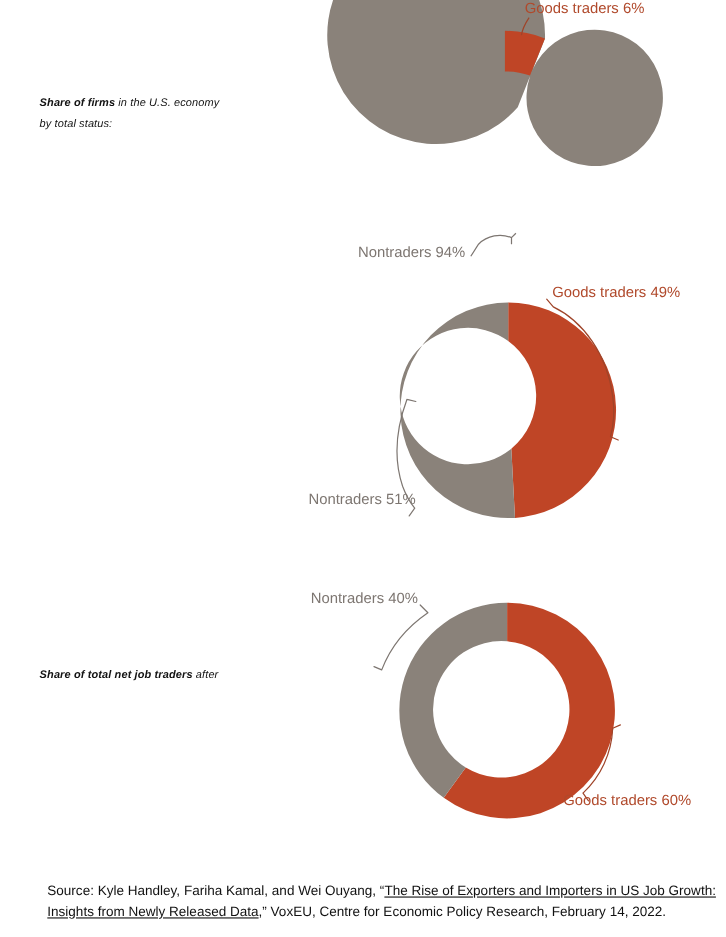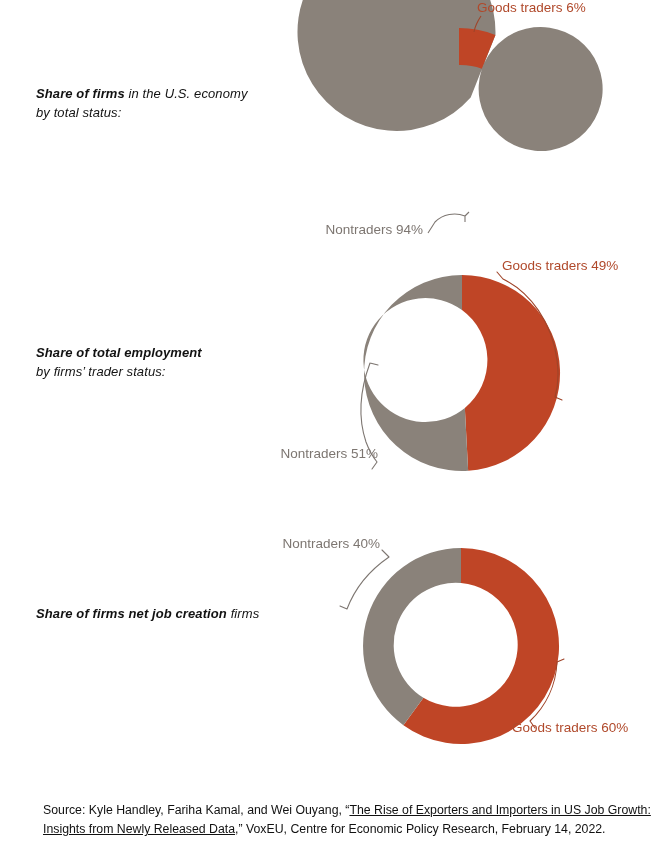--- a/index.html
+++ b/index.html
@@ -21,21 +21,21 @@
     left: 0;
     top: 0;
     width: 660px;
     height: 852px;
   }
 
   
   .caption {
     position: absolute;
     font-style: italic;
-    font-size: 13px;
+    font-size: 10px;
     line-height: 19px;
     color: #121212;
     width: 300px;
     letter-spacing: 0.1px;
   }
   .caption .lead {
     font-weight: bold;
     font-style: italic;
   }
   #caption-1 { left: 36px; top: 84px; }
@@ -97,40 +97,36 @@
 
     <path fill="#bf4526" d="M 214 38 A 99 99 0 0 1 250.44 44.94 L 236.82 78.71 A 62 62 0 0 0 214 75 Z"></path>
 
     <path class="leader leader-orange" d="M 236 26 C 232 32, 230 36, 229 42"></path>
     <text class="slice-label label-orange" x="232" y="22" text-anchor="start">Goods traders 6%</text>
 
     <path class="leader leader-gray" d="M 183 243 L 190 232 C 198 224, 210 222, 220 226 L 220 232 M 220 226 L 224 222"></path>
     <text class="slice-label label-gray" x="178" y="244" text-anchor="end">Nontraders 94%</text>
   </svg>
 
-  <div class="caption" id="caption-2">
-    <span class="lead">Share of total employment</span><span></span><br>
-    <span>by firms’ trader status:</span>
-  </div>
 
   <svg class="donut-block" id="donut-block-2" viewBox="0 0 430 250">
 
     <path fill="#bf4526" d="M 232 25 A 98 98 0 0 1 238.15 220.81 L 234.85 157.9 A 62 62 0 0 0 232 60 Z"></path>
 
     <path fill="#8a827a" d="M 238.15 220.81 A 98 98 0 1 1 232 25 L 232 60 A 62 62 0 1 0 234.85 157.9 Z"></path>
 
     <path class="leader leader-orange" d="M 267 22 L 273 29 M 273 29 C 300 42, 322 72, 327 110 C 329 124, 328 136, 325 147 M 325 147 L 332 150" stroke-linecap="round"></path>
     <text class="slice-label label-orange" x="272" y="20" text-anchor="start">Goods traders 49%</text>
 
     <path class="leader leader-gray" d="M 148 115 L 140 113 M 140 113 C 130 140, 128 168, 136 192 C 139 200, 143 207, 147 212 M 147 212 L 142 219" stroke-linecap="round"></path>
     <text class="slice-label label-gray" x="148" y="208" text-anchor="end">Nontraders 51%</text>
   </svg>
 
   <div class="caption" id="caption-3">
-    <span class="lead">Share of firms net job creation</span><span> firms</span><br>
+    <span class="lead">Share of total net job traders</span><span> after</span><br>
   </div>
 
   <svg class="donut-block" id="donut-block-3" viewBox="0 0 430 250">
 
     <path fill="#bf4526" d="M 231 28 A 98 98 0 1 1 173.41 205.27 L 193.43 177.72 A 62 62 0 1 0 231 63 Z"></path>
 
     <path fill="#8a827a" d="M 173.41 205.27 A 98 98 0 0 1 231 28 L 231 63 A 62 62 0 0 0 193.43 177.72 Z"></path>
 
     <path class="leader leader-gray" d="M 152 30 L 159 37 M 159 37 C 140 50, 125 68, 117 89 M 117 89 L 110 86" stroke-linecap="round"></path>
     <text class="slice-label label-gray" x="150" y="28" text-anchor="end">Nontraders 40%</text>

